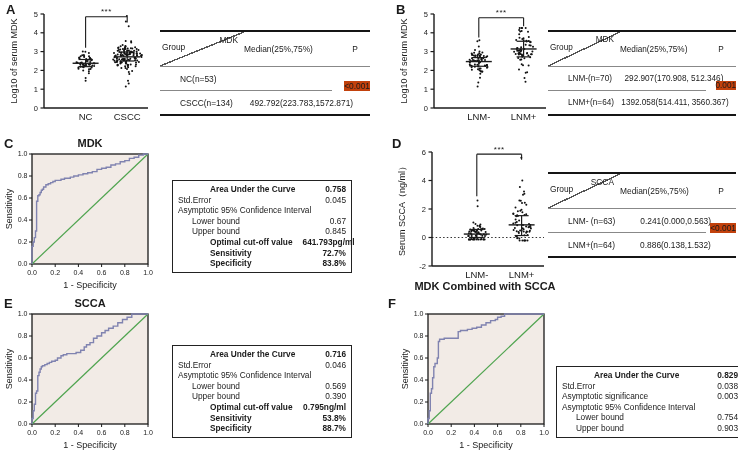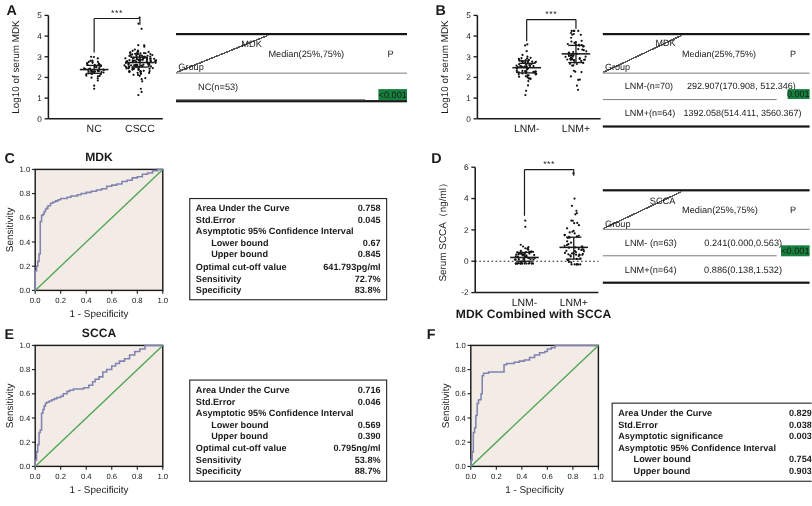--- a/index.html
+++ b/index.html
@@ -7,33 +7,33 @@
   .plabel{position:absolute;font-weight:bold;font-size:13px;}
   .ptitle{position:absolute;font-weight:bold;font-size:11px;text-align:center;white-space:nowrap;}
   svg.chart{position:absolute;overflow:visible;}
 
   
   .mtable{position:absolute;border-top:2px solid #151515;border-bottom:2.5px solid #151515;font-size:8.4px;background:#fff;}
   .mt-head{position:relative;display:flex;align-items:center;height:34px;border-bottom:1px solid #888;}
   .mt-corner{position:relative;align-self:stretch;width:84px;
      background:linear-gradient(to bottom right,transparent calc(50% - .7px),#555 calc(50% - .7px),#555 calc(50% + .7px),transparent calc(50% + .7px));}
   .mt-ct{position:absolute;top:3px;right:6px;}
-  .mt-cb{position:absolute;bottom:0;left:2px;margin-top:37px;}
+  .mt-cb{position:absolute;bottom:14px;left:2px;margin-top:37px;}
   .mt-col1{flex:1;text-align:left;}
   .mt-colp{width:30px;text-align:center;}
   .mt-row{display:flex;align-items:center;height:23px;margin-left:20px;}
   .mt-g{white-space:nowrap;}
   .mt-v{flex:1;text-align:center;white-space:nowrap;}
   .mt-div{border-top:1px solid #888;margin-right:38px;}
-  .mt-p{position:absolute;right:0;top:49px;background:#15803d;}
+  .mt-p{position:absolute;right:0;top:49px;background:#c2410c;}
 
   
   .stats-box{position:absolute;border:1.6px solid #222;background:#fff;padding:3px 5px;font-size:8.3px;line-height:1.28;}
-  .srow{display:flex;justify-content:space-between;white-space:nowrap;font-weight:bold;}
-  .srow.b{font-weight:bold;}
+  .srow{display:flex;justify-content:space-between;white-space:nowrap;}
+  .srow.b{font-weight:bold;margin-left:32px;}
   .srow.ind .sl{padding-left:14px;}
   .sv{padding-left:10px;}
 </style>
 </head>
 <body>
 
 <div id="fig">
 
   <div class="plabel" style="left:6px;top:2px">A</div>
   <div class="plabel" style="left:396px;top:2px">B</div>
@@ -698,20 +698,24 @@
         <span class="mt-ct">MDK</span>
         <span class="mt-cb">Group</span>
       </div>
       <div class="mt-col1">Median(25%,75%)</div>
       <div class="mt-colp">P</div>
     </div>
     <div class="mt-row">
       <div class="mt-g">NC(n=53)</div>
     </div>
     <div class="mt-div"></div>
+    <div class="mt-row">
+      <div class="mt-g">CSCC(n=134)</div>
+      <div class="mt-v">492.792(223.783,1572.871)</div>
+    </div>
     <div class="mt-p">&lt;0.001</div>
   </div>
 
   <div class="mtable" style="left:548px;top:30px;width:188px;font-size:8.2px">
     <div class="mt-head">
       <div class="mt-corner" style="width:72px">
         <span class="mt-ct">MDK</span>
         <span class="mt-cb">Group</span>
       </div>
       <div class="mt-col1">Median(25%,75%)</div>

